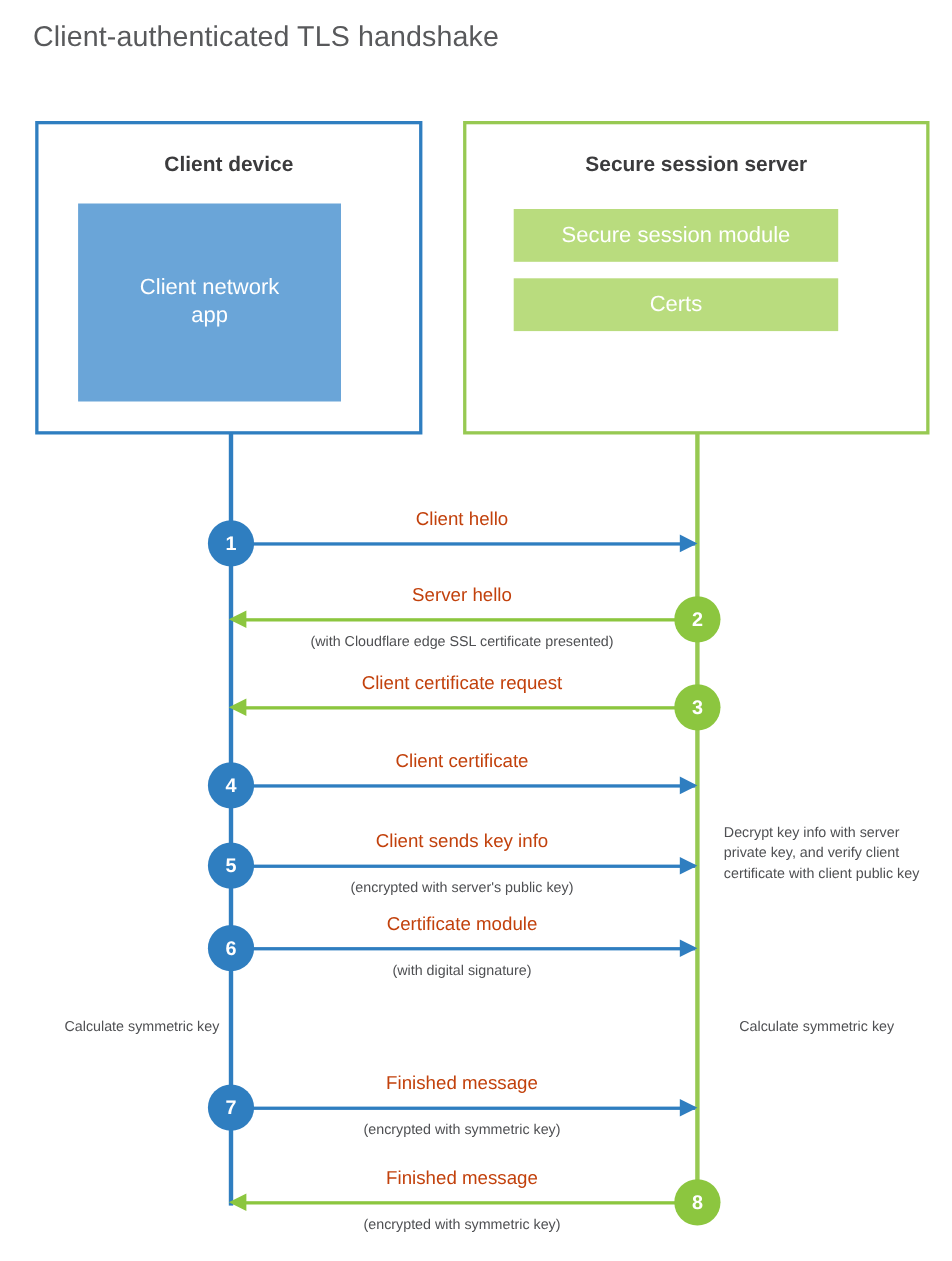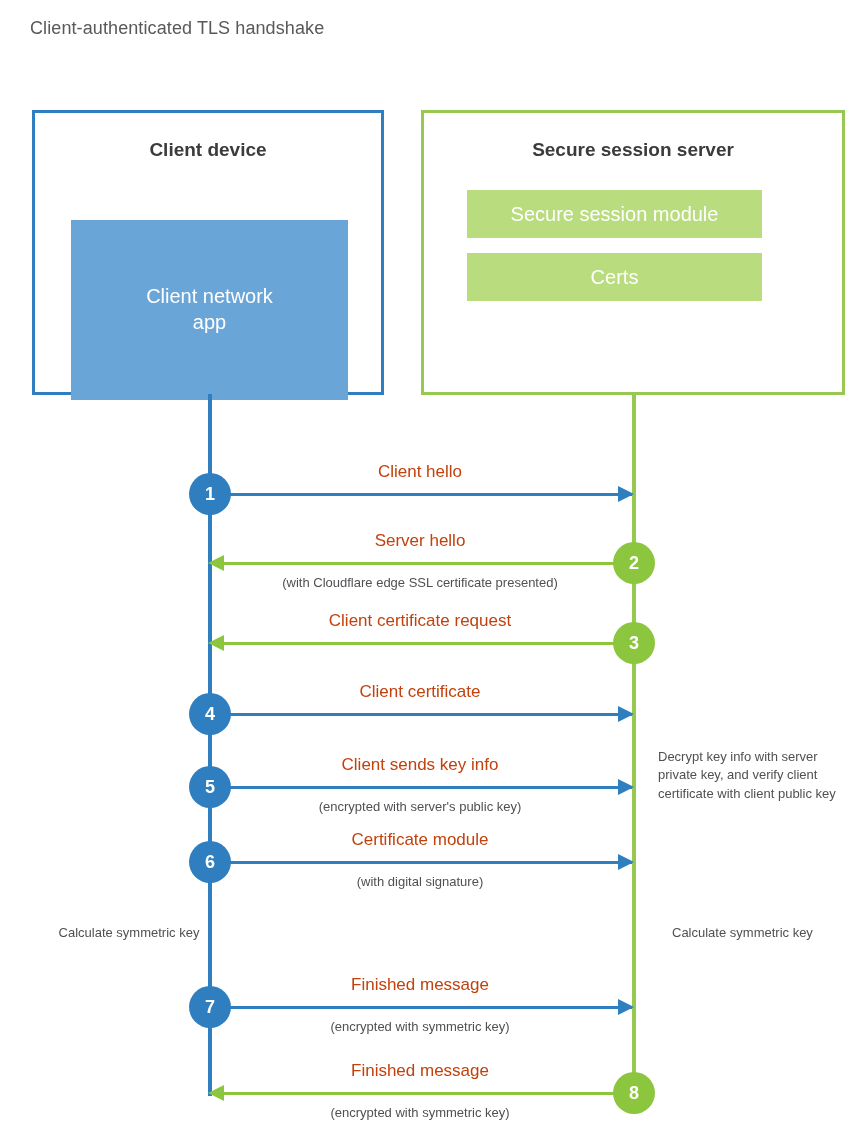--- a/index.html
+++ b/index.html
@@ -12,21 +12,21 @@
     height: 1146px;
     position: relative;
     font-family: "Liberation Sans", "DejaVu Sans", sans-serif;
     overflow: hidden;
   }
 
   #page-title {
     position: absolute;
     left: 30px;
     top: 18px;
-    font-size: 18px;
+    font-size: 26px;
     font-weight: 400;
     color: #58595b;
     letter-spacing: 0.1px;
     white-space: nowrap;
   }
 
   
   .party-box {
     position: absolute;
     background: #ffffff;
@@ -55,31 +55,30 @@
     text-align: center;
     font-size: 19px;
     font-weight: bold;
     color: #3b3b3d;
   }
 
   #client-app-block {
     position: absolute;
     left: 36px;
     top: 72px;
-    width: 277px;
+    width: 239px;
     height: 180px;
     background: #6aa5d8;
     color: #ffffff;
     font-size: 20px;
     display: flex;
     align-items: center;
     justify-content: center;
     text-align: center;
     line-height: 1.28;
-    margin-top: 35px;
   }
 
   .server-block {
     position: absolute;
     left: 43px;
     width: 295px;
     height: 48px;
     background: #b9dc7e;
     color: #ffffff;
     font-size: 20px;

